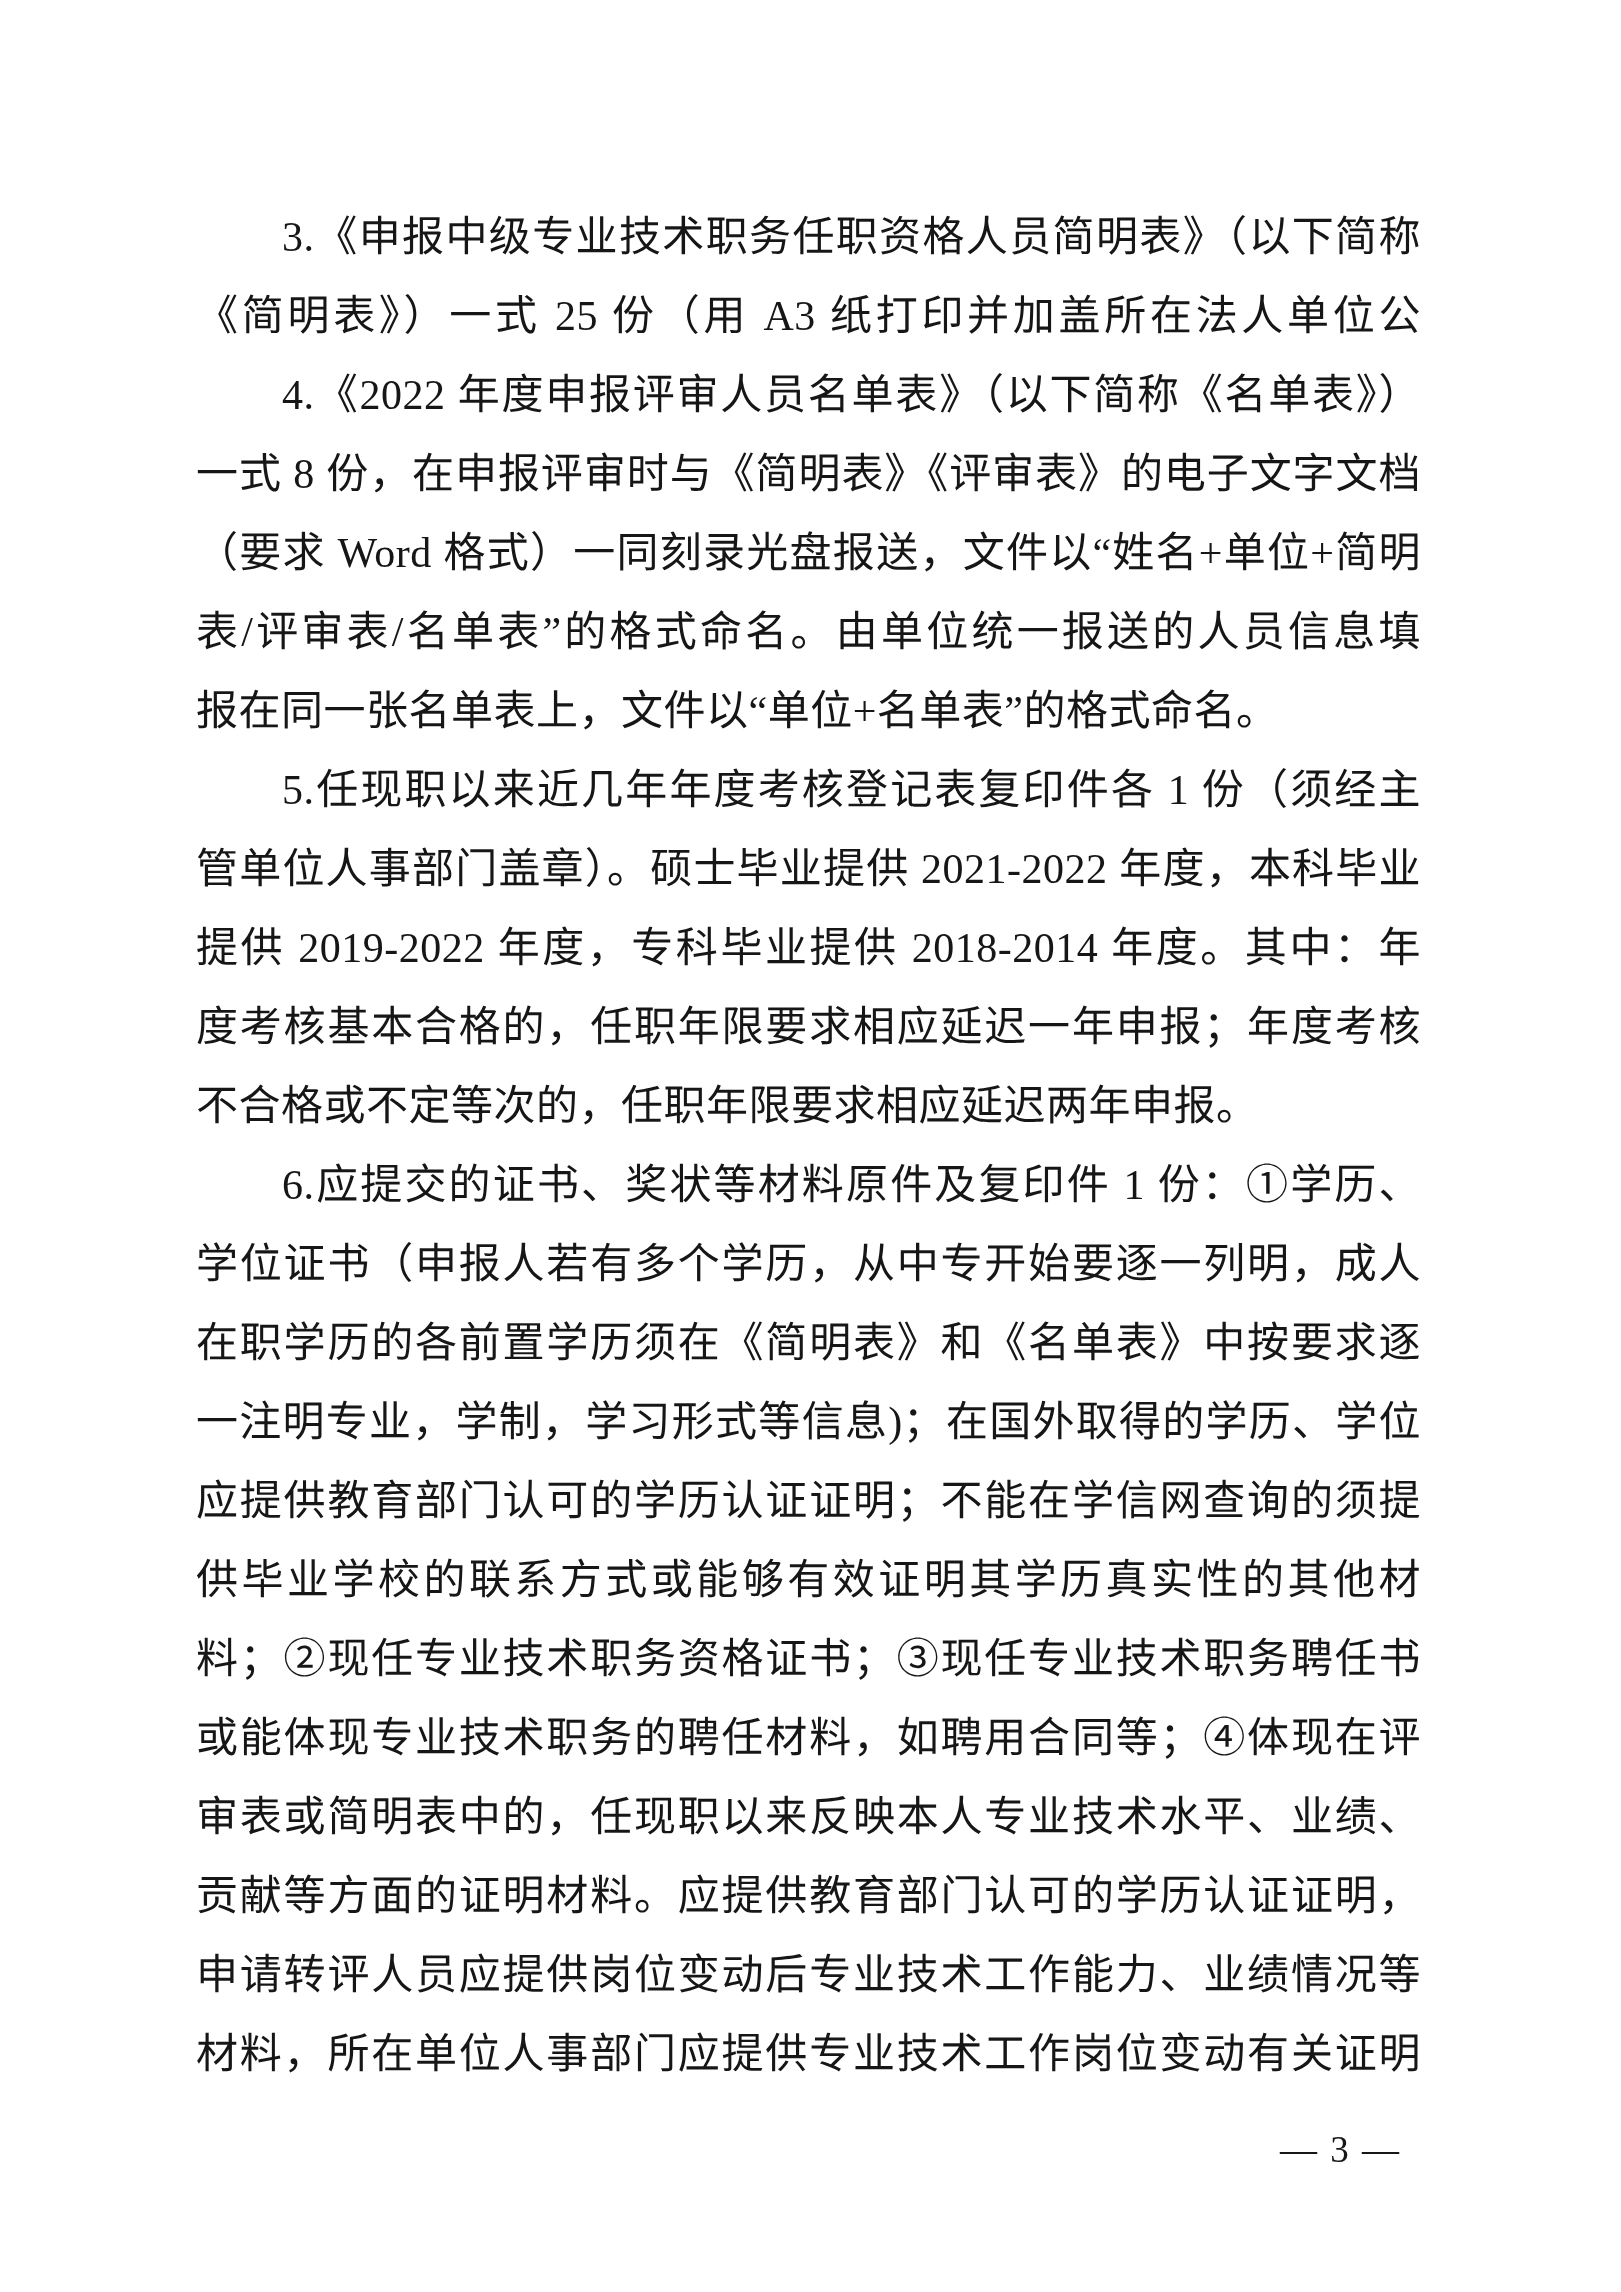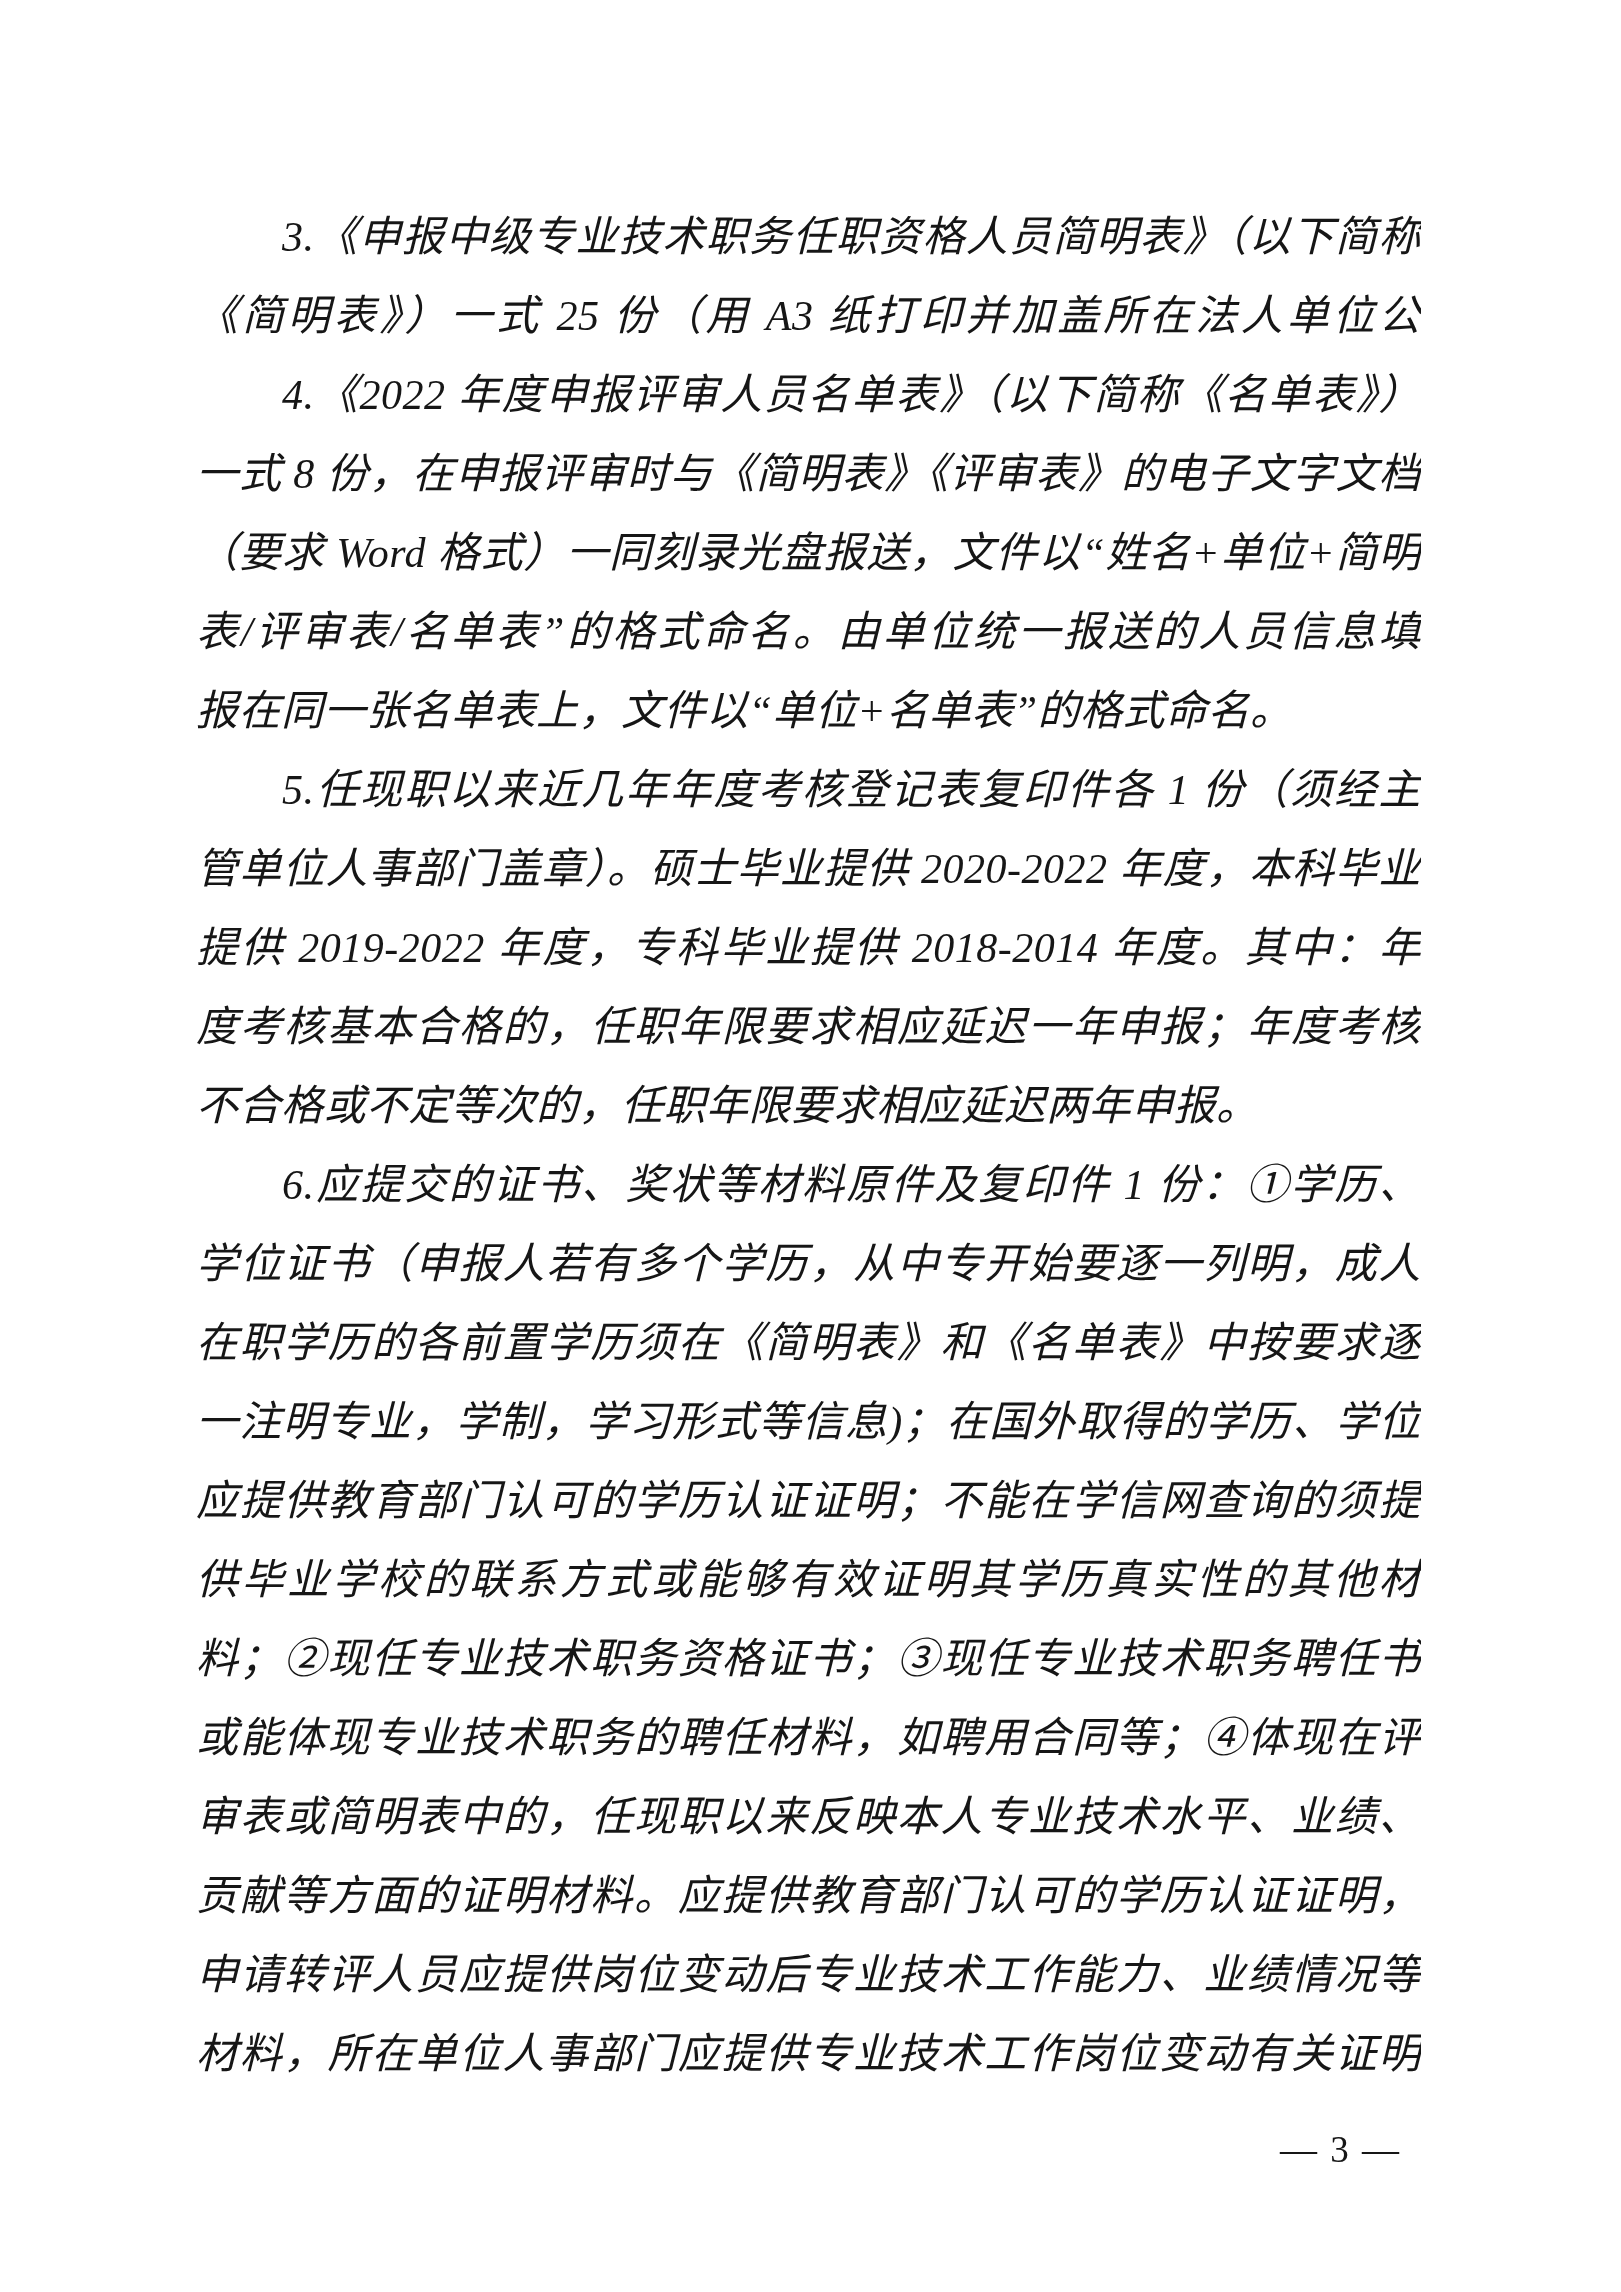--- a/index.html
+++ b/index.html
@@ -17,21 +17,20 @@
   }
   .page {
     position: absolute;
     inset: 0;
   }
   .body-text {
     position: absolute;
     left: 196px;
     top: 198px;
     width: 1225px;
-    font-style: italic;
   }
   .line {
     font-size: 42px;
     height: 79px;
     line-height: 79px;
     overflow: hidden;
     white-space: normal;
     text-align: justify;
     text-align-last: justify;
     letter-spacing: 0.5px;
@@ -59,21 +58,21 @@
 <div class="page">
   <main class="body-text" id="doc-body">
       <div class="line indent">3.《申报中级专业技术职务任职资格人员简明表》（以下简称</div>
       <div class="line">《简明表》）一式 25 份（用 A3 纸打印并加盖所在法人单位公章）。</div>
       <div class="line indent">4.《2022 年度申报评审人员名单表》（以下简称《名单表》）</div>
       <div class="line">一式 8 份，在申报评审时与《简明表》《评审表》的电子文字文档</div>
       <div class="line">（要求 Word 格式）一同刻录光盘报送，文件以“姓名+单位+简明</div>
       <div class="line">表/评审表/名单表”的格式命名。由单位统一报送的人员信息填</div>
       <div class="line para-end">报在同一张名单表上，文件以“单位+名单表”的格式命名。</div>
       <div class="line indent">5.任现职以来近几年年度考核登记表复印件各 1 份（须经主</div>
-      <div class="line">管单位人事部门盖章）。硕士毕业提供 2020-2022 年度，本科毕业</div>
+      <div class="line">管单位人事部门盖章）。硕士毕业提供 2021-2022 年度，本科毕业</div>
       <div class="line">提供 2019-2022 年度，专科毕业提供 2018-2014 年度。其中：年</div>
       <div class="line">度考核基本合格的，任职年限要求相应延迟一年申报；年度考核</div>
       <div class="line para-end">不合格或不定等次的，任职年限要求相应延迟两年申报。</div>
       <div class="line indent">6.应提交的证书、奖状等材料原件及复印件 1 份：①学历、</div>
       <div class="line">学位证书（申报人若有多个学历，从中专开始要逐一列明，成人</div>
       <div class="line">在职学历的各前置学历须在《简明表》和《名单表》中按要求逐</div>
       <div class="line">一注明专业，学制，学习形式等信息)；在国外取得的学历、学位</div>
       <div class="line">应提供教育部门认可的学历认证证明；不能在学信网查询的须提</div>
       <div class="line">供毕业学校的联系方式或能够有效证明其学历真实性的其他材</div>
       <div class="line">料；②现任专业技术职务资格证书；③现任专业技术职务聘任书</div>

